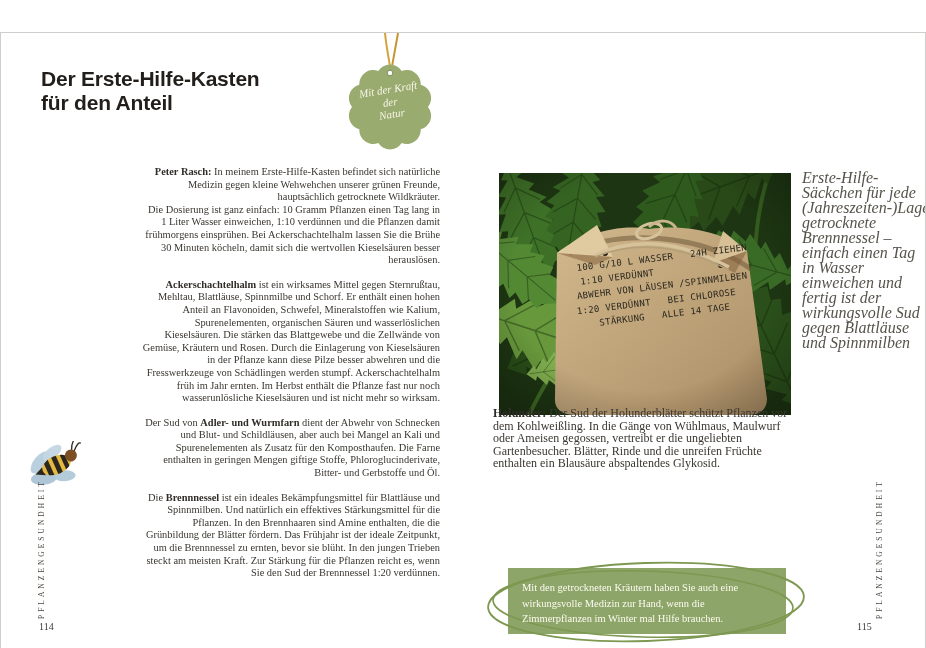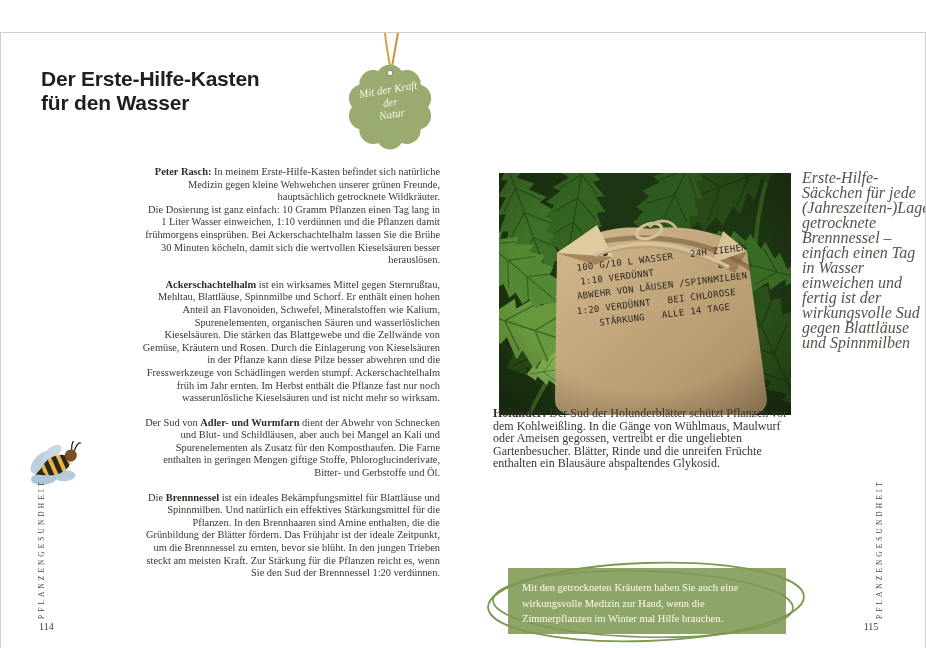--- a/index.html
+++ b/index.html
@@ -30,21 +30,21 @@
   .bee-svg{position:absolute;left:26px;top:408px;width:60px;height:50px;}
   .side-label{
     position:absolute;width:14px;height:128px;
     writing-mode:vertical-rl;transform:rotate(180deg);
     font-size:7.5px;letter-spacing:3px;color:#4e473e;text-align:left;
   }
   .side-label.l{left:36px;top:458px;}
   .side-label.r{left:874px;top:458px;}
   .page-num{position:absolute;font-size:10px;color:#3d3a35;}
   .page-num.l{left:38px;top:588px;}
-  .page-num.r{left:856px;top:588px;width:28px;text-align:center;}
+  .page-num.r{left:856px;top:588px;width:28px;text-align:left;}
   
   .photo-svg{position:absolute;left:498px;top:140px;width:292px;height:242px;}
   .caption{
     position:absolute;left:801px;top:137px;width:122px;
     font-style:italic;font-size:16px;line-height:15px;color:#56534a;
   }
   .body-col-r{
     position:absolute;left:492px;top:374px;width:300px;
     font-size:12px;line-height:12.6px;
   }
@@ -55,21 +55,21 @@
     font-size:10.5px;line-height:15.5px;color:#fcfbf0;
   }
   .bag-line{font-family:"DejaVu Sans Mono",monospace;font-size:9px;fill:#2b2820;letter-spacing:0.3px;}
   .leaf-veins{fill:none;stroke:rgba(15,35,8,.4);stroke-width:1;}
 </style>
 </head>
 <body>
 
 <div class="spread">
 
-  <h1 class="title"><span>Der Erste-Hilfe-Kasten</span><br><span>für den Wasser</span></h1>
+  <h1 class="title"><span>Der Erste-Hilfe-Kasten</span><br><span>für den Anteil</span></h1>
 
   <svg class="string-svg" viewBox="0 0 36 42">
     <path d="M12,0 C13,12 16,26 18,40" stroke="#d4a33e" stroke-width="2" fill="none"></path>
     <path d="M25,0 C23,12 20,27 18,40" stroke="#c79433" stroke-width="2" fill="none"></path>
   </svg>
 
   <div class="badge-wrap">
     <svg viewBox="0 0 100 100" width="100" height="100">
       <path fill="#9aab70" d="M88,50 A14 14 0 0 1 80.7,72.3 A14 14 0 0 1 61.7,86.1 A14 14 0 0 1 38.3,86.1
         A14 14 0 0 1 19.3,72.3 A14 14 0 0 1 12,50 A14 14 0 0 1 19.3,27.7 A14 14 0 0 1 38.3,13.9

